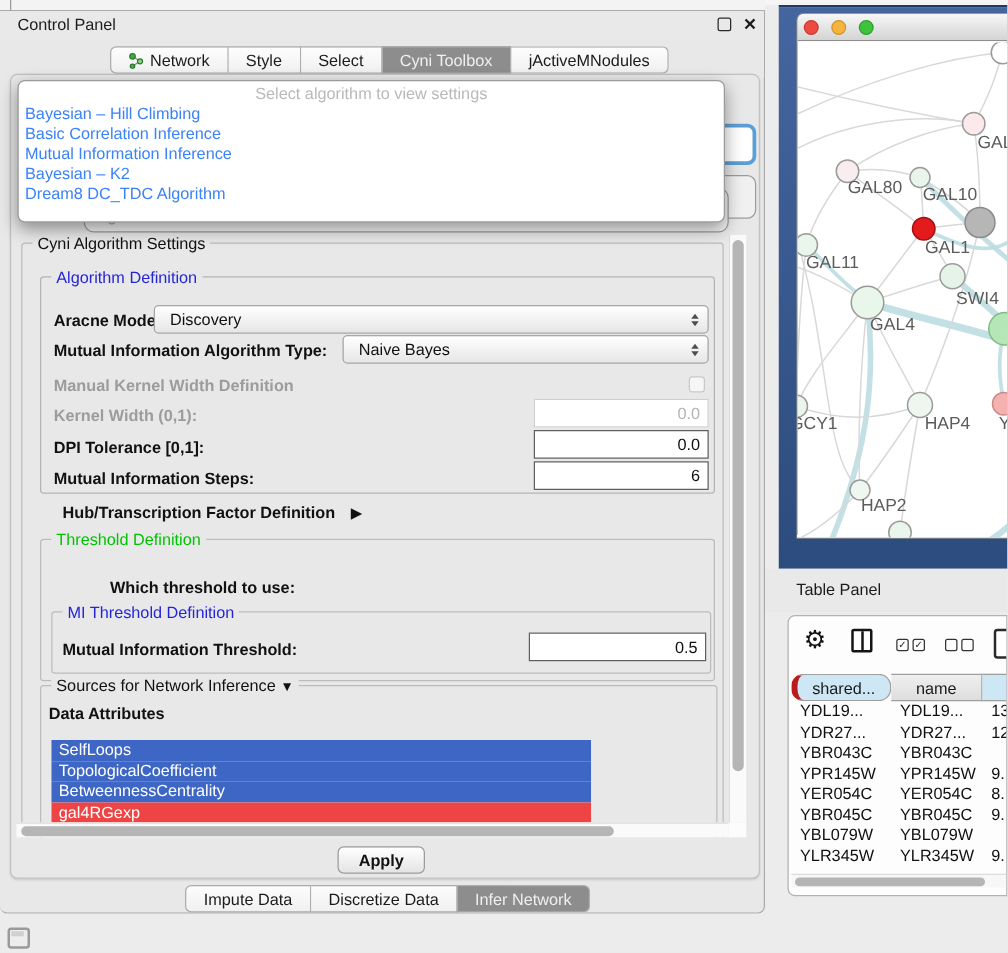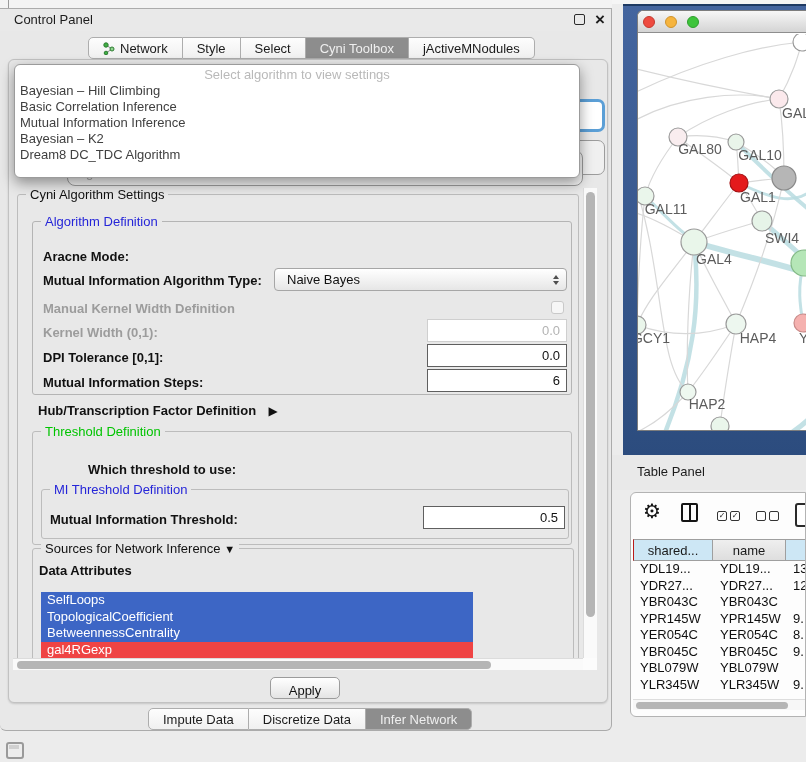--- a/index.html
+++ b/index.html
@@ -39,21 +39,21 @@
               border:1px solid #9c9c9c; border-radius:7px; background:#f0f0f0; }
   .bg-combo-wide { position:absolute; left:58px; top:90px; width:516px; height:36px;
                    border:1px solid #9c9c9c; border-radius:8px; background:#f4f4f4;
                    font-size:13px; color:#a9a9a9; padding:14px 0 0 18px; overflow:hidden; }
 
   
   .algo-overlay { position:absolute; left:14px; top:55px; width:566px; height:114px; z-index:40;
                   background:#fff; border:1px solid #9b9b9b; border-radius:6px;
                   box-shadow:0 5px 14px rgba(0,0,0,.40); padding-top:2px; }
   .algo-placeholder { height:16px; text-align:center; font-size:13px; color:#b9b9b9; }
-  .algo-item { height:16px; line-height:16px; font-size:13px; color:#404040; padding-left:5px; }
+  .algo-item { height:16px; line-height:16px; font-size:13px; color:#3b82f6; padding-left:5px; }
   .algo-item.sel { font-weight:bold; }
 
   
   .viewport { position:absolute; left:4px; top:128px; width:586px; height:482px; overflow:hidden; }
   .vscroll { position:absolute; left:570px; top:0; width:14px; height:470px; background:#fafafa;
              border-left:1px solid #dcdcdc; }
   .vscroll .thumb { position:absolute; left:2px; top:4px; width:9px; height:425px; background:#b5b5b5; border-radius:5px; }
   .hscroll { position:absolute; left:0px; top:470px; width:570px; height:12px; background:#fafafa; border-top:1px solid #dcdcdc; }
   .hscroll .thumb { position:absolute; left:4px; top:2px; width:474px; height:8px; background:#b5b5b5; border-radius:4px; }
   .scroll-corner { position:absolute; left:570px; top:470px; width:14px; height:12px; background:#fcfcfc; }
@@ -82,21 +82,21 @@
   .checkbox { position:absolute; width:13px; height:13px; border:1px solid #c9c9c9; border-radius:3px; background:#f6f6f6; }
 
   .expand-arrow { font-size:12px; color:#111; }
   .attr-list { position:absolute; left:8px; top:43px; width:432px; height:67px; background:#fff; overflow:hidden; }
   .attr-item { height:16.5px; line-height:16.5px; font-size:13px; color:#fff; padding-left:6px; }
   .attr-scroll { position:absolute; left:506px; top:0; width:12px; height:67px; background:#f2f2f2; }
   .attr-scroll .thumb { position:absolute; left:2px; top:2px; width:8px; height:62px; background:#b5b5b5; border-radius:4px; }
 
   .apply-btn { position:absolute; left:261px; top:617px; width:70px; height:22px;
                background:linear-gradient(#ffffff,#e4e4e4); border:1px solid #9c9c9c; border-radius:5px;
-               font-size:13px; color:#111; display:flex; align-items:flex-end; justify-content:center; }
+               font-size:13px; color:#111; display:flex; align-items:center; justify-content:center;font-weight:bold; }
 
   .dock-icon { position:absolute; left:6px; top:742px; width:18px; height:17px;
                border:2px solid #9a9a9a; border-radius:3px; background:#ededed; }
   .dock-icon .in { position:absolute; left:1px; top:1px; width:10px; height:4px; background:#d0d0d0; }
 
   
   .right-bg { position:absolute; left:612px; top:0; width:194px; height:762px; background:#ececec; }
   .right-topstrip { position:absolute; left:612px; top:0; width:194px; height:4px; background:#f5f5f5; }
   .desktop { position:absolute; left:623px; top:4px; width:183px; height:451px;
              background:linear-gradient(#44659f,#2c4c7e); border-top:2px solid #1e3a63; }
@@ -189,20 +189,27 @@
 
       <div class="viewport">
 
         <div class="fieldset" style="left:4px; top:6px; width:562px; height:478px;">
           <span class="legend">Cyni Algorithm Settings</span>
 
           <div class="fieldset" style="left:14px; top:26px; width:540px; height:174px; border-color:#b4b4b4;">
             <span class="legend t-blue">Algorithm Definition</span>
 
             <span class="lbl" style="left:10px; top:27px;">Aracne Mode:</span>
+            <div class="combo" style="left:90px; top:22px; width:444px;">
+              <span>Discovery</span>
+              <span class="arrows">
+                  <span class="tri-up"></span>
+                  <span class="tri-dn"></span>
+                </span>
+            </div>
 
             <span class="lbl" style="left:10px; top:51px;">Mutual Information Algorithm Type:</span>
             <div class="combo" style="left:241px; top:46px; width:293px;">
               <span>Naive Bayes</span>
               <span class="arrows">
                   <span class="tri-up"></span>
                   <span class="tri-dn"></span>
                 </span>
             </div>
 
@@ -218,21 +225,21 @@
             <div class="tfield" style="left:394px; top:122px; width:140px;">
               <span>0.0</span>
             </div>
 
             <span class="lbl" style="left:10px; top:153px;">Mutual Information Steps:</span>
             <div class="tfield" style="left:394px; top:147px; width:140px;">
               <span>6</span>
             </div>
           </div>
 
-          <div style="position:absolute; left:20px; top:206px;">
+          <div style="position:absolute; left:32px; top:206px;">
             <span class="lbl" style="position:static;">Hub/Transcription Factor Definition</span>
             <span class="expand-arrow" style="margin-left:8px;">▶</span>
           </div>
 
           <div class="fieldset" style="left:14px; top:236px; width:540px; height:114px;">
             <span class="legend t-green">Threshold Definition</span>
 
             <span class="lbl" style="left:55px; top:30px;">Which threshold to use:</span>
 
             <div class="fieldset" style="left:8px; top:57px; width:528px; height:50px;">
@@ -397,21 +404,21 @@
       <span class="cb">✓</span>
       <span class="cb">✓</span>
     </span>
     <span class="cb-pair" style="left:125px;">
       <span class="cb"></span>
       <span class="cb"></span>
     </span>
     <span class="doc-icon"></span>
 
     <div class="thead">
-      <div class="th blue" style="width:80px; border-left:1px solid #b91c1c;">shared...</div>
+      <div class="th blue" style="width:80px; border-left:5px solid #b91c1c;border-radius:10px;">shared...</div>
       <div class="th gray" style="width:73px;">name</div>
       <div class="th blue" style="width:23px;"></div>
     </div>
     <div class="trows" id="table-rows">
         <div class="trow">
           <div class="td" style="width: 80px;">YDL19...</div>
           <div class="td" style="width: 73px;">YDL19...</div>
           <div class="td" style="width: 23px;">13</div>
         </div>
         <div class="trow">

